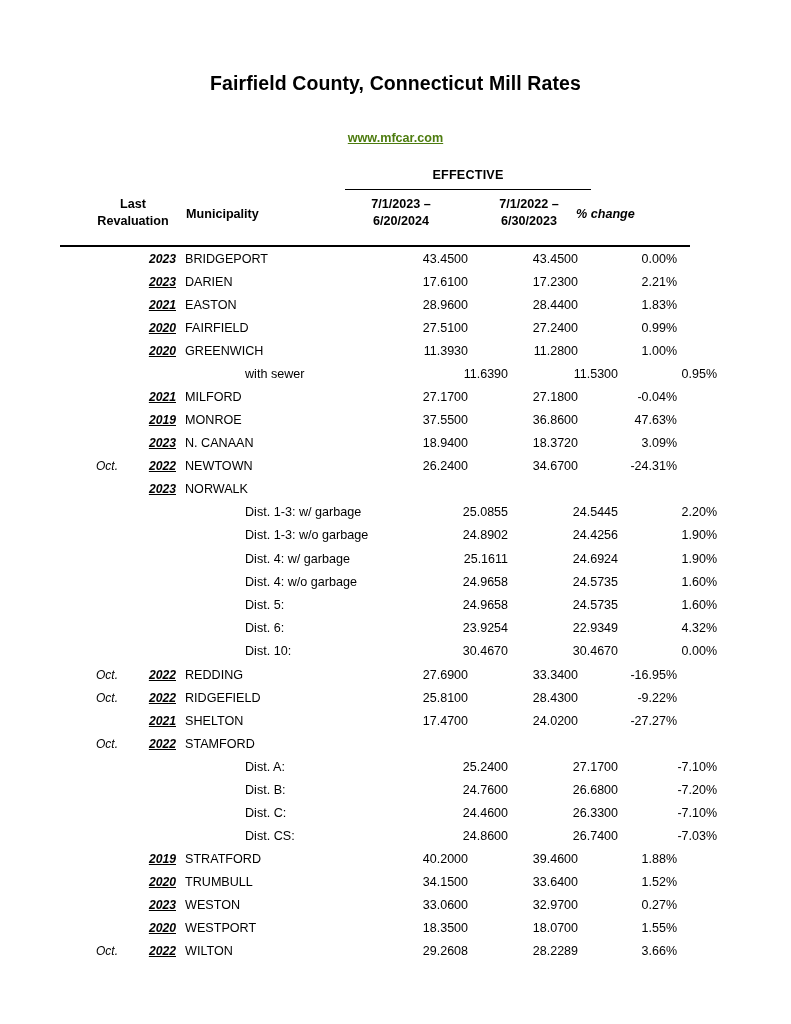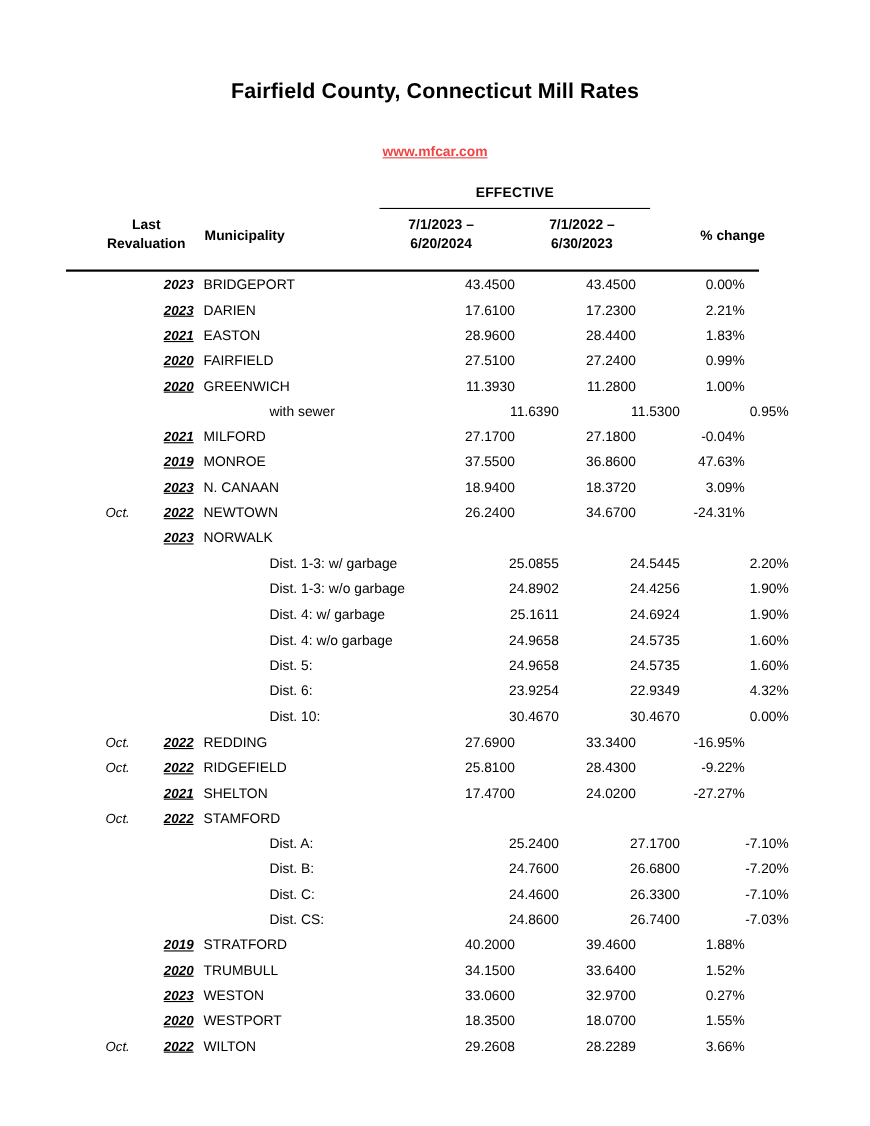--- a/index.html
+++ b/index.html
@@ -49,21 +49,21 @@
     text-align: center;
     font-size: 12.6px;
     font-weight: bold;
     margin: 0;
     position: absolute;
     top: 131px;
     left: 0;
     right: 0;
   }
   .doc-link a {
-    color: #ef4444;
+    color: #4d7c0f;
     text-decoration: underline;
   }
 
   
   .table-wrap {
     position: absolute;
     top: 168px;
     left: 0;
     width: 791px;
   }
@@ -109,24 +109,25 @@
     top: 28px;
     text-align: center;
   }
   .hdr-period2 {
     left: 473px;
     width: 112px;
     top: 28px;
     text-align: center;
   }
   .hdr-pct {
-    left: 620px;
+    left: 576px;
     width: 92px;
     top: 38px;
-    text-align: center;
+    text-align: left;
+    font-style: italic;
   }
 
   .header-rule {
     position: absolute;
     left: 60px;
     width: 630px;
     top: 77px;
     height: 0;
     border-top: 2.2px solid #000;
   }

